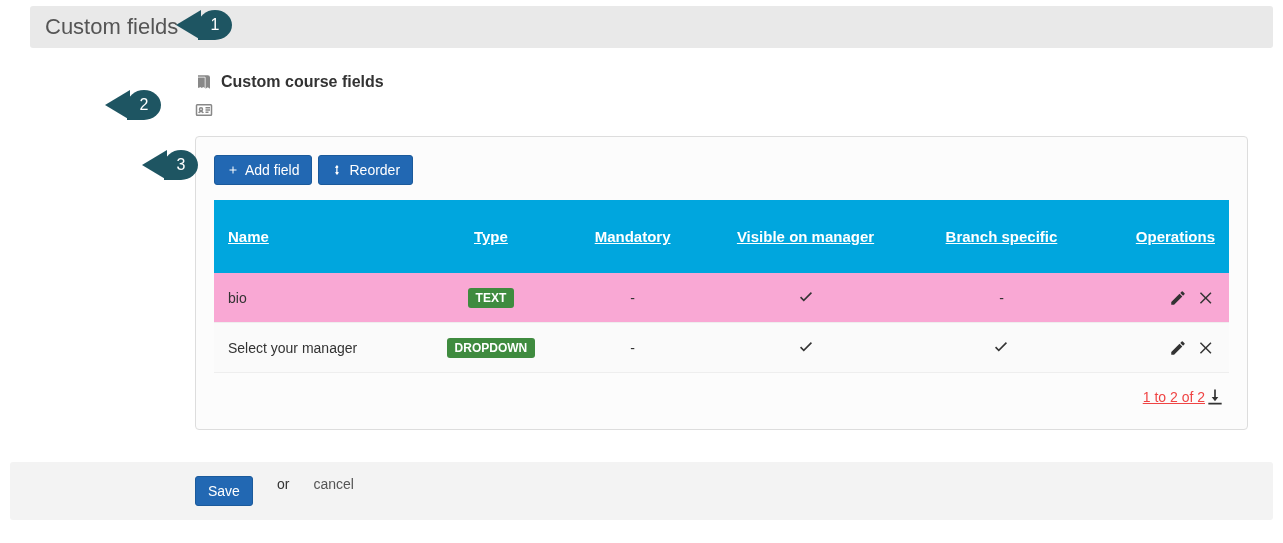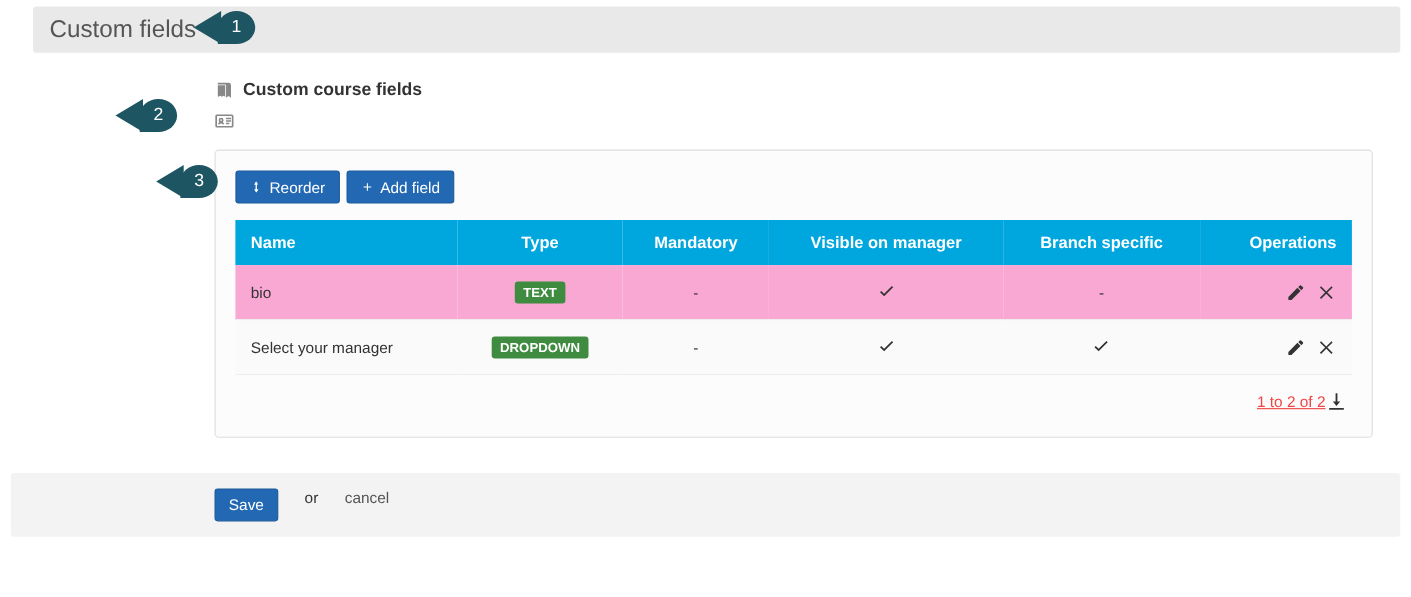--- a/index.html
+++ b/index.html
@@ -30,21 +30,21 @@
     
     .toolbar { margin-bottom: 15px; display: flex; gap: 6px; position: relative; }
     .callout-3 { left: -50px; top: -5px; }
     
     .btn { display: inline-flex; align-items: center; gap: 6px; padding: 6px 12px; border-radius: 3px; border: 1px solid transparent; font-size: 14px; cursor: pointer; }
     .btn-primary { background: #2268b3; color: #fff; border-color: #1b5a9b; }
     
     .btn-icon { width: 12px; height: 12px; display: inline-flex; }
     
     .table { width: 100%; border-collapse: collapse; }
-    .table thead th { background: #00a6de; color: #fff; font-weight: 600; padding: 12px 14px; text-align: left; font-size: 15px; }
+    .table thead th { background: #00a6de; color: #fff; font-weight: 600; padding: 28px 14px; text-align: left; font-size: 15px; text-decoration: underline; }
     .table thead th.center { text-align: center; }
     .table thead th.right { text-align: right; }
     .table tbody td { padding: 14px; border-bottom: 1px solid #eee; background: #f9a8d4; }
     .table tbody tr:nth-child(even) td { background: #fafafa; }
     .table tbody td.center { text-align: center; }
     
     .badge { display: inline-block; padding: 3px 8px; border-radius: 3px; background: #3f8b3f; color: #fff; font-size: 12px; font-weight: 600; }
     
     .ops { display: flex; gap: 10px; justify-content: flex-end; }
     .op-icon { width: 18px; height: 18px; cursor: pointer; color: #333; display: inline-flex; }
@@ -93,33 +93,33 @@
   </div>
 
   <div class="panel">
     <div class="toolbar">
       <div class="callout callout-3">
         <span class="callout-num">3</span>
       </div>
       <button class="btn btn-primary">
         <span class="btn-icon">
           <svg viewBox="0 0 24 24" fill="currentColor">
+              <path d="M11 5h2v6h6v2h-6v6h-2v-6H5v-2h6z"></path>
+            </svg>
+        </span>
+        <span>Add field</span>
+      </button>
+      <button class="btn btn-primary">
+        <span class="btn-icon">
+          <svg viewBox="0 0 24 24" fill="currentColor">
               <path d="M7 3l4 5H8v8h4l-4 5-4-5h3V8H4l3-5z" transform="translate(4 0)"></path>
               <path d="M12 2l3 4h-2v12h2l-3 4-3-4h2V6h-2l3-4z"></path>
             </svg>
         </span>
         <span>Reorder</span>
-      </button>
-      <button class="btn btn-primary">
-        <span class="btn-icon">
-          <svg viewBox="0 0 24 24" fill="currentColor">
-              <path d="M11 5h2v6h6v2h-6v6h-2v-6H5v-2h6z"></path>
-            </svg>
-        </span>
-        <span>Add field</span>
       </button>
     </div>
 
     <table class="table">
       <thead>
         <tr>
           <th>Name</th>
           <th class="center">Type</th>
           <th class="center">Mandatory</th>
           <th class="center">Visible on manager</th>

